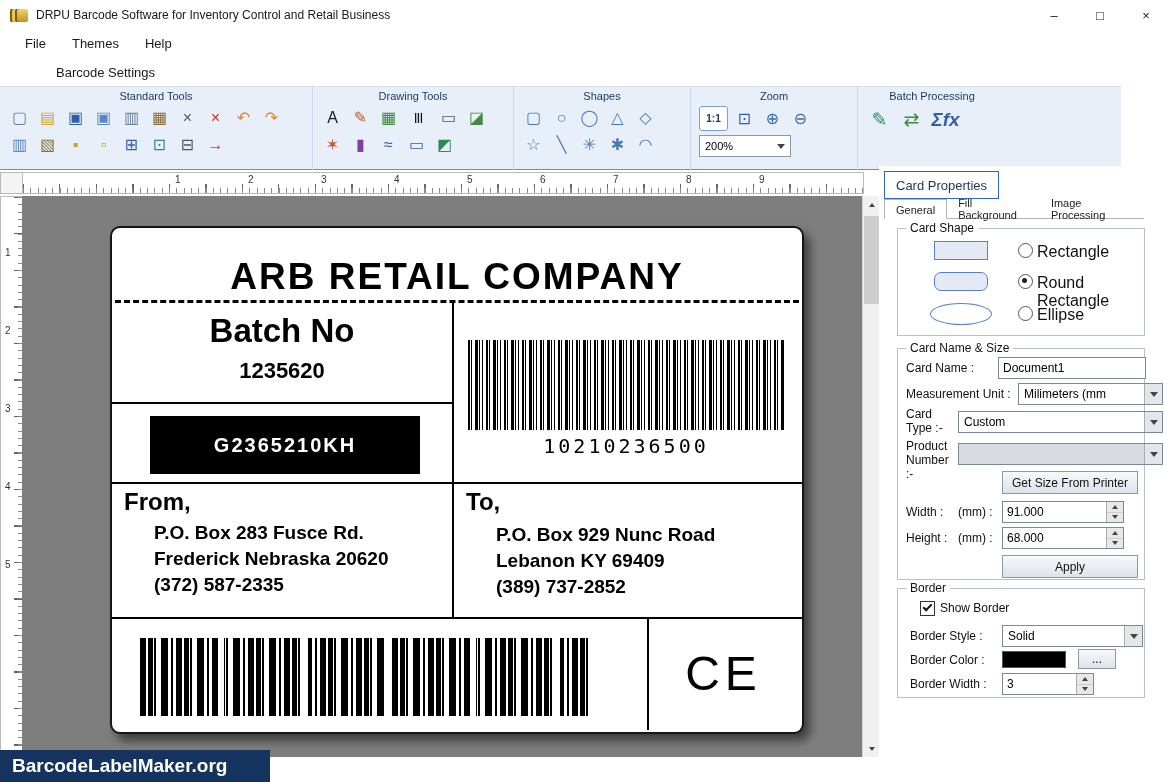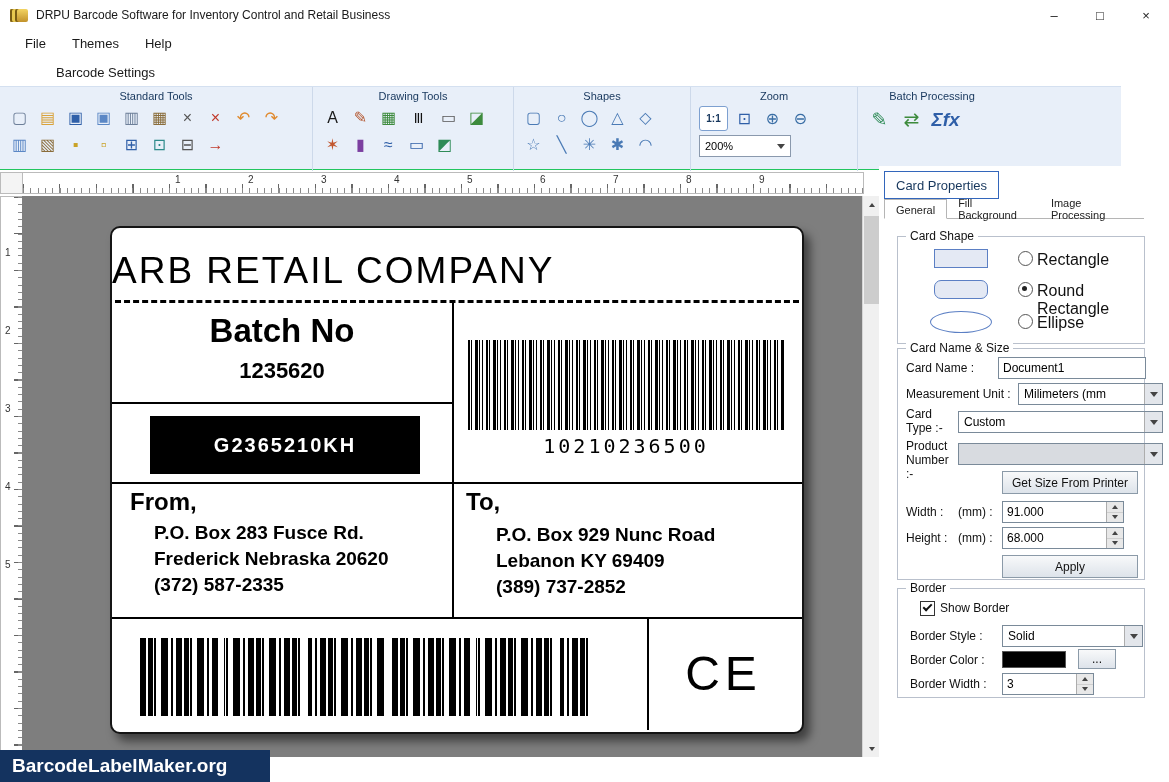--- a/index.html
+++ b/index.html
@@ -45,34 +45,34 @@
     background:repeating-linear-gradient(180deg,#8a8a8a 0 1px,transparent 1px 7.3px) right/5px 100% no-repeat,
                repeating-linear-gradient(180deg,#666 0 1px,transparent 1px 36.5px) right/9px 100% no-repeat,#fff}
   .v-num{position:absolute;left:4px;font-size:10px;color:#333}
   .canvas{position:absolute;left:22px;top:196px;width:840px;height:561px;background:#7e7e7e;overflow:hidden}
   .vscroll{position:absolute;left:862px;top:196px;width:17px;height:561px;background:#f0f0f0;border-left:1px solid #d5d5d5}
   .sb-btn{position:absolute;left:0;width:17px;height:17px;display:flex;align-items:center;justify-content:center;background:#f0f0f0}
   .sb-thumb{position:absolute;left:1px;top:20px;width:15px;height:88px;background:#cdcdcd}
 
   
   .design-label{position:absolute;left:88px;top:30px;width:690px;height:504px;background:#fff;border:2px solid #151515;border-radius:10px;box-shadow:6px 7px 10px rgba(0,0,0,.5);color:#000}
-  .dl-company{position:absolute;left:0;top:22px;width:100%;text-align:left;font-size:37px;font-weight:normal;letter-spacing:2px}
+  .dl-company{position:absolute;left:0;top:28px;width:100%;text-align:center;font-size:37px;font-weight:bold;letter-spacing:2px}
   .dl-dash{position:absolute;left:3px;right:3px;top:72px;border-top:3px dashed #000}
   .dl-vline1{position:absolute;left:340px;top:75px;height:314px;border-left:2px solid #000}
   .dl-hline-left{position:absolute;left:0;width:340px;top:174px;border-top:2px solid #000}
   .dl-hline-mid{position:absolute;left:0;right:0;top:254px;border-top:2px solid #000}
   .dl-hline-bot{position:absolute;left:0;right:0;top:389px;border-top:2px solid #000}
   .dl-vline2{position:absolute;left:535px;top:389px;height:113px;border-left:2px solid #000}
   .dl-batch-label{position:absolute;left:0;top:84px;width:340px;text-align:center;font-size:33px;font-weight:bold}
   .dl-batch-no{position:absolute;left:0;top:130px;width:340px;text-align:center;font-size:22px;font-weight:bold}
   .dl-code-box{position:absolute;left:38px;top:188px;width:270px;height:58px;background:#000;color:#fff;display:flex;align-items:center;justify-content:center;font-size:20px;font-weight:bold;letter-spacing:2px}
   .dl-barcode1{position:absolute;left:356px;top:112px;width:316px;height:90px;
     background:repeating-linear-gradient(90deg,#000 0 2px,#fff 2px 3px,#000 3px 4px,#fff 4px 7px,#000 7px 10px,#fff 10px 11px,#000 11px 12px,#fff 12px 14px,#000 14px 15px,#fff 15px 18px)}
   .dl-barcode1-num{position:absolute;left:356px;top:206px;width:316px;text-align:center;font-size:20px;font-family:"DejaVu Sans Mono",monospace;letter-spacing:3px}
-  .dl-from-h{position:absolute;left:18px;top:260px;font-size:24px;font-weight:bold}
+  .dl-from-h{position:absolute;left:12px;top:260px;font-size:24px;font-weight:bold}
   .dl-from-lines{position:absolute;left:42px;top:292px;font-size:19px;font-weight:bold;line-height:26px}
   .dl-to-h{position:absolute;left:354px;top:260px;font-size:24px;font-weight:bold}
   .dl-to-lines{position:absolute;left:384px;top:294px;font-size:19px;font-weight:bold;line-height:26px}
   .dl-barcode2{position:absolute;left:28px;top:410px;width:450px;height:78px;
     background:repeating-linear-gradient(90deg,transparent 0 78px,#fff 78px 84px),
                repeating-linear-gradient(90deg,#000 0 6px,#fff 6px 8px,#000 8px 13px,#fff 13px 14px,#000 14px 16px,#fff 16px 21px,#000 21px 28px,#fff 28px 31px,#000 31px 33px,#fff 33px 36px)}
   .dl-ce{position:absolute;left:535px;top:389px;width:153px;height:113px;display:flex;align-items:center;justify-content:center;font-size:48px;letter-spacing:5px;font-weight:500}
 
   
   .panel-bg{position:absolute;left:879px;top:166px;width:290px;height:616px;background:#fff}
@@ -286,21 +286,21 @@
 
   <div class="panel-bg" data-name="properties-panel"></div>
   <div class="card-props-label" data-name="card-properties-title">Card Properties</div>
 
   <div class="panel-tabs" data-name="properties-tab-strip">
     <div class="ptab active" data-name="tab-general">General</div>
     <div class="ptab" data-name="tab-fill-background">Fill Background</div>
     <div class="ptab" data-name="tab-image-processing">Image Processing</div>
   </div>
 
-  <div class="gbox" style="left:897px;top:236px;width:246px;height:106px" data-name="card-shape-group">
+  <div class="gbox" style="left:897px;top:228px;width:246px;height:106px" data-name="card-shape-group">
     <div class="glabel" data-name="card-shape-group-label">Card Shape</div>
     <div class="shp" style="left:36px;top:12px;width:52px;height:17px" data-name="rectangle-preview"></div>
     <div class="shp" style="left:36px;top:43px;width:52px;height:17px;border-radius:7px" data-name="round-rectangle-preview"></div>
     <div class="shp" style="left:32px;top:74px;width:60px;height:20px;border-radius:50%;background:#fff" data-name="ellipse-preview"></div>
     <span class="radio" style="left:120px;top:14px" data-name="rectangle-radio"></span>
     <span class="rlabel" style="left:139px;top:14px" data-name="rectangle-radio-label">Rectangle</span>
     <span class="radio sel" style="left:120px;top:45px" data-name="round-rectangle-radio"></span>
     <span class="rlabel" style="left:139px;top:45px" data-name="round-rectangle-radio-label">Round Rectangle</span>
     <span class="radio" style="left:120px;top:77px" data-name="ellipse-radio"></span>
     <span class="rlabel" style="left:139px;top:77px" data-name="ellipse-radio-label">Ellipse</span>

